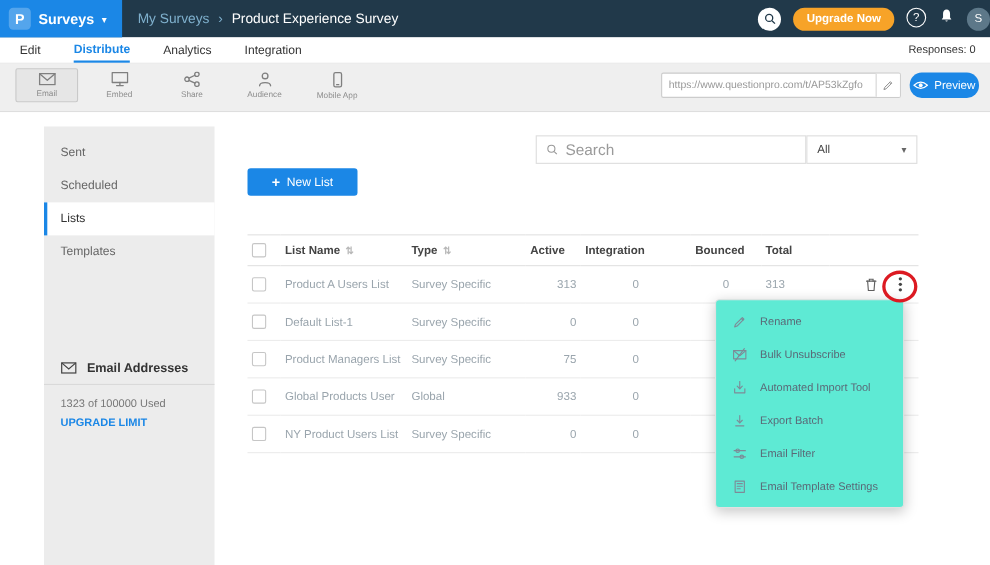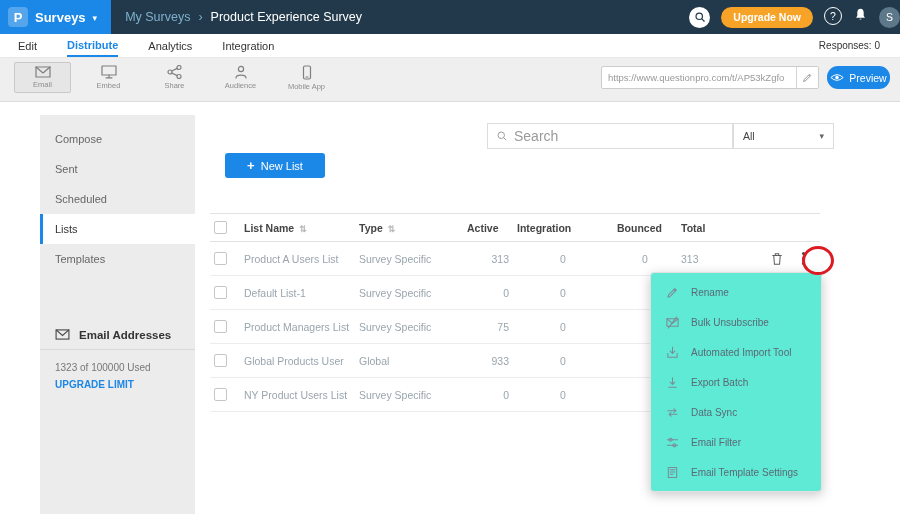--- a/index.html
+++ b/index.html
@@ -20,21 +20,21 @@
   .top-right{margin-left:auto;display:flex;gap:11px;}
   .search-badge{width:21px;height:21px;border-radius:50%;background:#fff;display:flex;align-items:center;justify-content:center;cursor:pointer;border:none}
   .upgrade{background:#f7a328;color:#fff;font-size:10.5px;font-weight:bold;border:none;border-radius:11px;padding:4px 12px;cursor:pointer}
   .help{width:18px;height:18px;border-radius:50%;border:1.5px solid #fff;color:#fff;font-size:10.5px;display:flex;align-items:center;justify-content:center;cursor:pointer;background:transparent}
   .avatar{width:21px;height:21px;border-radius:50%;background:#5d7889;color:#fff;font-size:10.5px;display:flex;align-items:center;justify-content:center;cursor:pointer}
 
   
   .tabs{display:flex;align-items:stretch;height:24px;background:#fff;border-bottom:1px solid #e8e8e8;padding-left:18px;gap:30px}
   .tab{font-size:11px;color:#333;display:flex;align-items:center;cursor:pointer}
   .tab.active{color:#1b87e6;font-weight:bold;border-bottom:2px solid #1b87e6}
-  .responses{margin-left:auto;margin-right:20px;font-size:10px;color:#333;display:flex;align-items:center}
+  .responses{margin-left:auto;margin-right:13px;font-size:10px;color:#333;display:flex;align-items:center}
 
   
   .toolbar{position:relative;height:44px;background:#efefef;border-bottom:1px solid #dcdcdc}
   .chans{display:flex;gap:9px;padding:4px 0 0 14px}
   .chan{width:57px;height:31px;display:flex;flex-direction:column;align-items:center;justify-content:center;gap:2px;cursor:pointer;border:1px solid transparent}
   .chan.active{background:#e6e6e6;border:1px solid #c9c9c9;border-radius:2px}
   .chan svg *{stroke:#7f7f7f;fill:none;stroke-width:1.2;stroke-linecap:round;stroke-linejoin:round}
   .chan-label{font-size:7.5px;color:#8d8d8d;white-space:nowrap}
   .urlbox{position:absolute;right:81px;top:8px;width:218px;height:23px;background:#fff;border:1px solid #ccc;border-radius:2px;display:flex;align-items:center}
   .urlbox input{flex:1;min-width:0;border:none;outline:none;font-size:9.5px;color:#999;padding:0 6px;font-family:inherit;background:transparent}
@@ -58,21 +58,21 @@
   
   .searchbox{position:absolute;left:487px;top:21px;width:246px;height:26px;border:1px solid #ddd;background:#fff;display:flex;align-items:center;padding:0 8px;gap:6px}
   .searchbox input{flex:1;min-width:0;border:none;outline:none;font-size:14px;color:#555;font-family:inherit}
   .searchbox input::placeholder{color:#9a9a9a}
   .filter{position:absolute;left:733px;top:21px;width:101px;height:26px;border:1px solid #ddd;background:#fff;display:flex;align-items:center;justify-content:space-between;padding:0 9px;font-size:10.5px;color:#444;cursor:pointer}
   .filter .caret{font-size:9px;color:#666}
   .newlist{position:absolute;left:225px;top:51px;width:100px;height:25px;background:#1b87e6;border:none;border-radius:3px;color:#fff;font-size:11px;display:flex;align-items:center;justify-content:center;gap:6px;cursor:pointer}
   .newlist .plus{font-size:13px;font-weight:bold;line-height:1}
 
   
-  .lists-table{position:absolute;left:210px;top:111px;width:610px;border-collapse:collapse;table-layout:fixed;font-size:10.5px}
+  .lists-table{position:absolute;left:225px;top:111px;width:610px;border-collapse:collapse;table-layout:fixed;font-size:10.5px}
   .lists-table th{height:28px;border-top:1px solid #e2e2e2;border-bottom:1px solid #e2e2e2;font-size:10.5px;font-weight:bold;color:#444;text-align:left;padding:0 4px;white-space:nowrap}
   .lists-table td{height:34px;border-bottom:1px solid #ececec;color:#9aa5ad;padding:0 4px;white-space:nowrap;overflow:hidden}
   .cb{display:inline-block;width:13px;height:13px;border:1px solid #c6c6c6;border-radius:2px;background:#fff;vertical-align:middle;cursor:pointer}
   .sort{font-size:9px;color:#b8b8b8;margin-left:5px;cursor:pointer}
   .c-name{color:#5f7282;cursor:pointer}
   .th-num,.c-active{text-align:center}
   .c-active{color:#1b87e6;text-align:right;padding-right:14px}
   .th-active{text-align:center}
   .c-center{text-align:center}
   .th-total,.c-total{text-align:left;padding-left:22px}
@@ -216,21 +216,20 @@
           </svg>
       </span>
       <span>Preview</span>
     </button>
   </div>
 
   <div class="content">
 
     <aside class="sidebar">
       <div class="side-items">
-        <div class="side-item">Compose</div>
         <div class="side-item">Sent</div>
         <div class="side-item">Scheduled</div>
         <div class="side-item active">Lists</div>
         <div class="side-item">Templates</div>
       </div>
       <div class="email-sec">
         <div class="email-head">
           <span style="display:flex">
             <svg width="15" height="11" viewBox="0 0 16 12">
                 <rect x="1" y="1" width="14" height="10"></rect>
@@ -389,31 +388,20 @@
               <line x1="7" y1="2" x2="7" y2="9"></line>
               <path d="M4.5 6.5 L7 9 L9.5 6.5"></path>
               <line x1="3" y1="12" x2="11" y2="12"></line>
             </svg>
         </span>
         <span>Export Batch</span>
       </li>
       <li class="menu-item">
         <span class="mi">
           <svg width="13" height="13" viewBox="0 0 14 14">
-              <path d="M2 5 L10.5 5"></path>
-              <path d="M8.5 3 L10.5 5 L8.5 7"></path>
-              <path d="M12 9 L3.5 9"></path>
-              <path d="M5.5 7 L3.5 9 L5.5 11"></path>
-            </svg>
-        </span>
-        <span>Data Sync</span>
-      </li>
-      <li class="menu-item">
-        <span class="mi">
-          <svg width="13" height="13" viewBox="0 0 14 14">
               <line x1="1.5" y1="4" x2="12.5" y2="4"></line>
               <circle cx="5" cy="4" r="1.7"></circle>
               <line x1="1.5" y1="10" x2="12.5" y2="10"></line>
               <circle cx="9" cy="10" r="1.7"></circle>
             </svg>
         </span>
         <span>Email Filter</span>
       </li>
       <li class="menu-item">
         <span class="mi">

